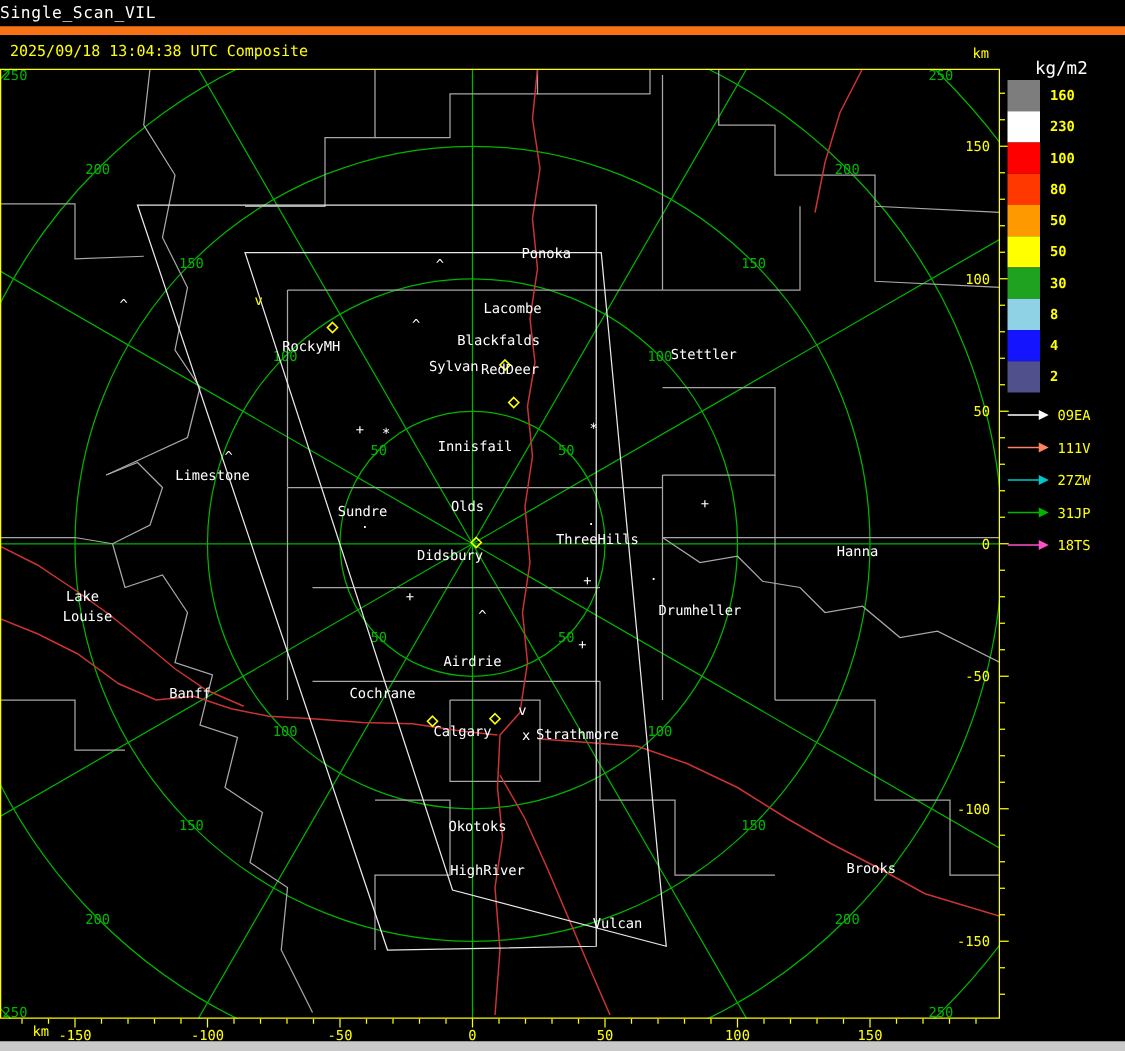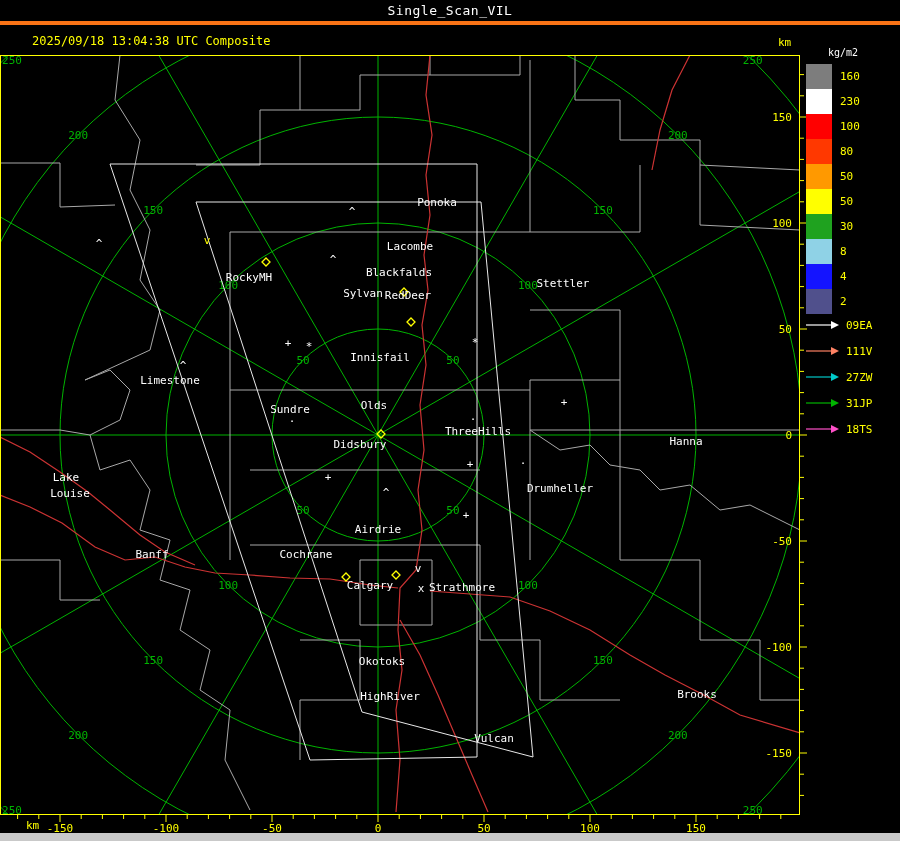--- a/index.html
+++ b/index.html
@@ -1,33 +1,33 @@
 <!DOCTYPE html>
 <html><head>
 <meta charset="utf-8">
 <style>
   html,body{margin:0;padding:0;background:#000;}
   body{position:relative;width:900px;height:841px;overflow:hidden;
        font-family:"DejaVu Sans Mono",monospace;}
   .titlebar{position:absolute;top:0;left:0;width:900px;height:21px;
-            border-bottom:4px solid #f97316;display:flex;align-items:center;
-            justify-content:center;}
+            border-bottom:7px solid #f97316;display:flex;align-items:center;
+            justify-content:flex-start;}
   .titlebar span{color:#fff;font-size:13px;letter-spacing:.5px;}
-  .timestamp{position:absolute;left:8px;top:34px;color:#ffff00;font-size:12px;margin-left:24px;}
+  .timestamp{position:absolute;left:8px;top:34px;color:#ffff00;font-size:12px;}
   .km-top{position:absolute;left:778px;top:36px;color:#ffff00;font-size:11px;}
-  .kgm2{position:absolute;left:828px;top:47px;color:#ffffff;font-size:10px;}
+  .kgm2{position:absolute;left:828px;top:47px;color:#ffffff;font-size:14px;}
   .km-bottom{position:absolute;left:26px;top:819px;color:#ffff00;font-size:11px;}
   #scene{position:absolute;left:0;top:0;}
   #scene text{font-family:"DejaVu Sans Mono",monospace;font-size:11px;}
   #colorbar{position:absolute;left:806px;top:64px;}
   .cb-row{display:flex;align-items:center;height:25px;}
   .cb-swatch{width:26px;height:25px;}
-  .cb-label{color:#ffff00;font-size:11px;margin-left:8px;min-width:28px;}
+  .cb-label{color:#ffff00;font-size:11px;margin-left:8px;min-width:28px;font-weight:bold;}
   #radar-legend{position:absolute;left:806px;top:319px;}
-  .rl-row{display:flex;height:26px;}
+  .rl-row{display:flex;align-items:center;height:26px;}
   .rl-label{color:#ffff00;font-size:11px;margin-left:6px;}
   .bottom-strip{position:absolute;left:0;top:833px;width:900px;height:8px;
                 background:#c9c9c9;}
 </style>
 </head>
 <body>
 
 <svg id="scene" width="900" height="841">
     <defs>
       <clipPath id="mc">

